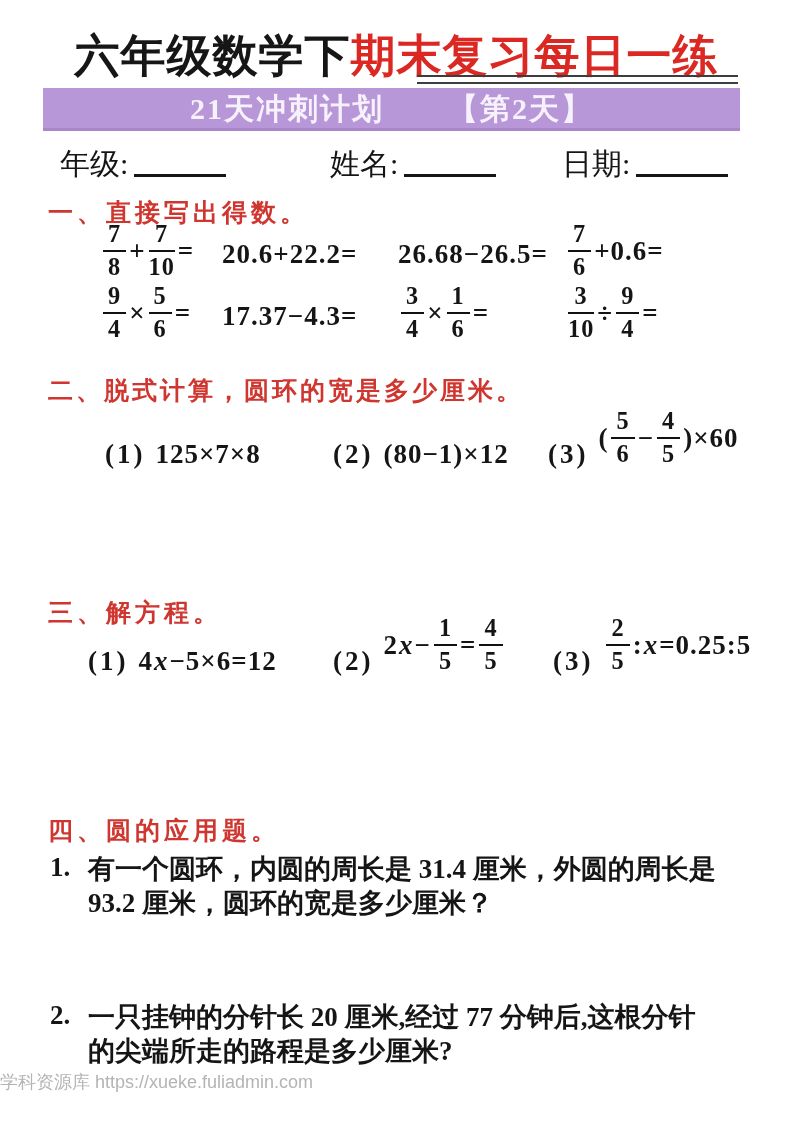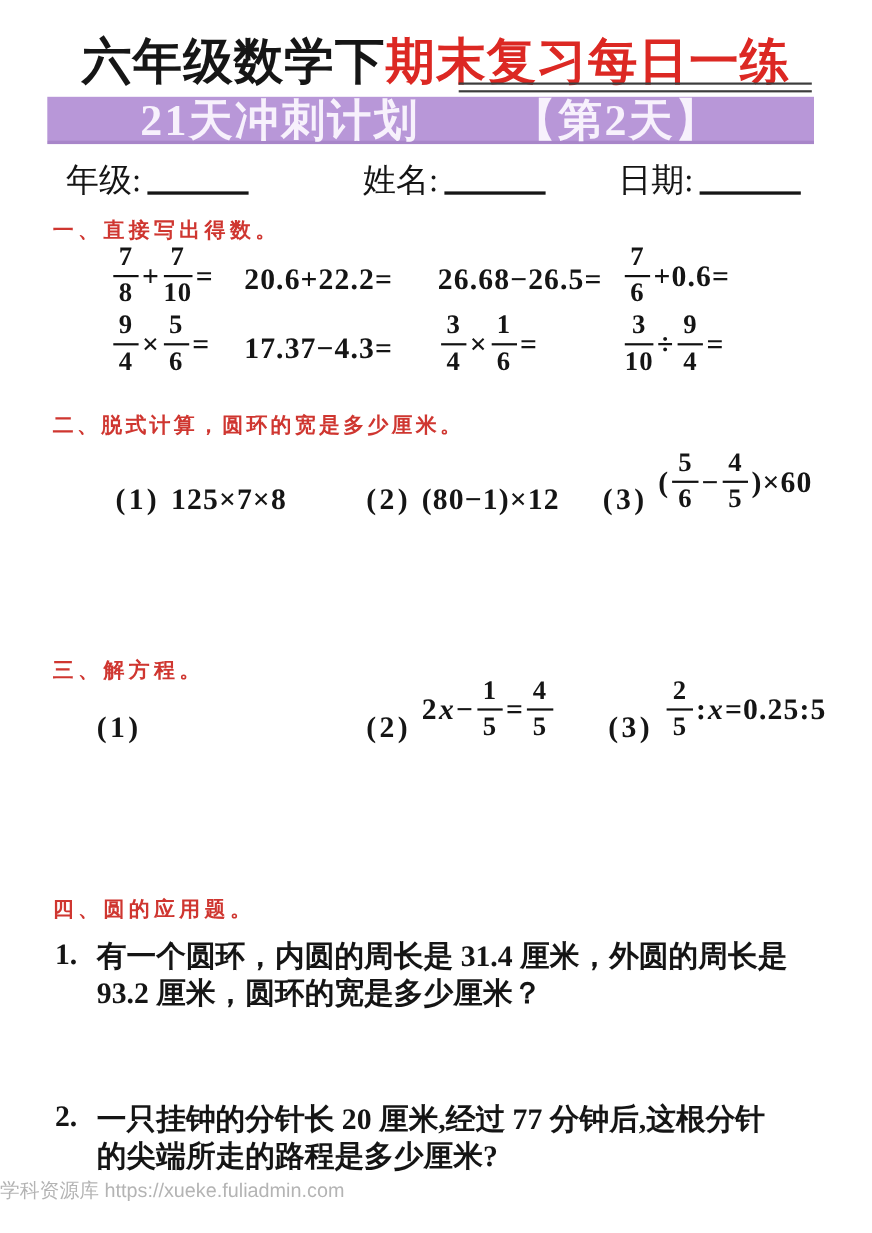--- a/index.html
+++ b/index.html
@@ -15,33 +15,33 @@
   .title .t-black{color:#161616;}
   .title .t-red{color:var(--title-red,#dc2823);}
   .title-underline{
     position:absolute;left:417px;top:75px;width:321px;height:5px;
     border-top:2px solid #3d3d3d;border-bottom:2px solid #3d3d3d;
   }
   .banner{
     position:absolute;left:43px;top:88px;width:697px;height:43px;
     background:var(--banner-purple,#b897d8);
     display:flex;align-items:center;justify-content:center;
-    font-size:40px;font-weight:bold;color:var(--banner-text,#f7f1fc);
+    font-size:30px;font-weight:bold;color:var(--banner-text,#f7f1fc);
     letter-spacing:2px;box-shadow:inset 0 -3px 0 rgba(80,40,120,0.15);
   }
   .info-row{position:absolute;top:144px;left:0;width:100%;height:36px;font-size:30px;font-weight:normal;}
   .info-field{position:absolute;white-space:nowrap;}
   .info-field:nth-child(1){left:60px;}
   .info-field:nth-child(2){left:330px;text-align:right;}
   .info-field:nth-child(3){left:562px;}
   .blank{display:inline-block;width:92px;height:24px;border-bottom:3px solid #161616;margin-left:6px;vertical-align:-3px;}
   
   .sec-h{
     position:absolute;left:48px;color:var(--accent-red,#cf3630);
-    font-size:19px;font-weight:bold;letter-spacing:4px;white-space:nowrap;
+    font-size:25px;font-weight:bold;letter-spacing:4px;white-space:nowrap;
   }
   #s1-h{top:196px;}
   #s2-h{top:374px;letter-spacing:3px;}
   #s3-h{top:596px;}
   #s4-h{top:814px;}
   
   .expr{font-weight:600;letter-spacing:1px;white-space:nowrap;}
   .mvar{font-style:italic;margin:0 1px;}
   .frac{
     display:inline-block;vertical-align:middle;text-align:center;
@@ -135,20 +135,21 @@
       <div class="probitem">
         <span class="num-label">(3)</span>
         <span class="expr"><span>(</span><span class="frac"><span class="fn">5</span><span class="fd">6</span></span><span>−</span><span class="frac"><span class="fn">4</span><span class="fd">5</span></span><span>)×60</span></span>
       </div>
     </div>
 
   <div class="sec-h" id="s3-h">三、解方程。</div>
   <div class="items-band" id="s3-items">
       <div class="probitem">
         <span class="num-label">(1)</span>
+        <span class="expr"><span>4</span><span class="mvar">x</span><span>−5×6=12</span></span>
       </div>
       <div class="probitem">
         <span class="num-label">(2)</span>
         <span class="expr"><span>2</span><span class="mvar">x</span><span>−</span><span class="frac"><span class="fn">1</span><span class="fd">5</span></span><span>=</span><span class="frac"><span class="fn">4</span><span class="fd">5</span></span></span>
       </div>
       <div class="probitem">
         <span class="num-label">(3)</span>
         <span class="expr"><span class="frac"><span class="fn">2</span><span class="fd">5</span></span><span>:</span><span class="mvar">x</span><span>=0.25:5</span></span>
       </div>
     </div>

